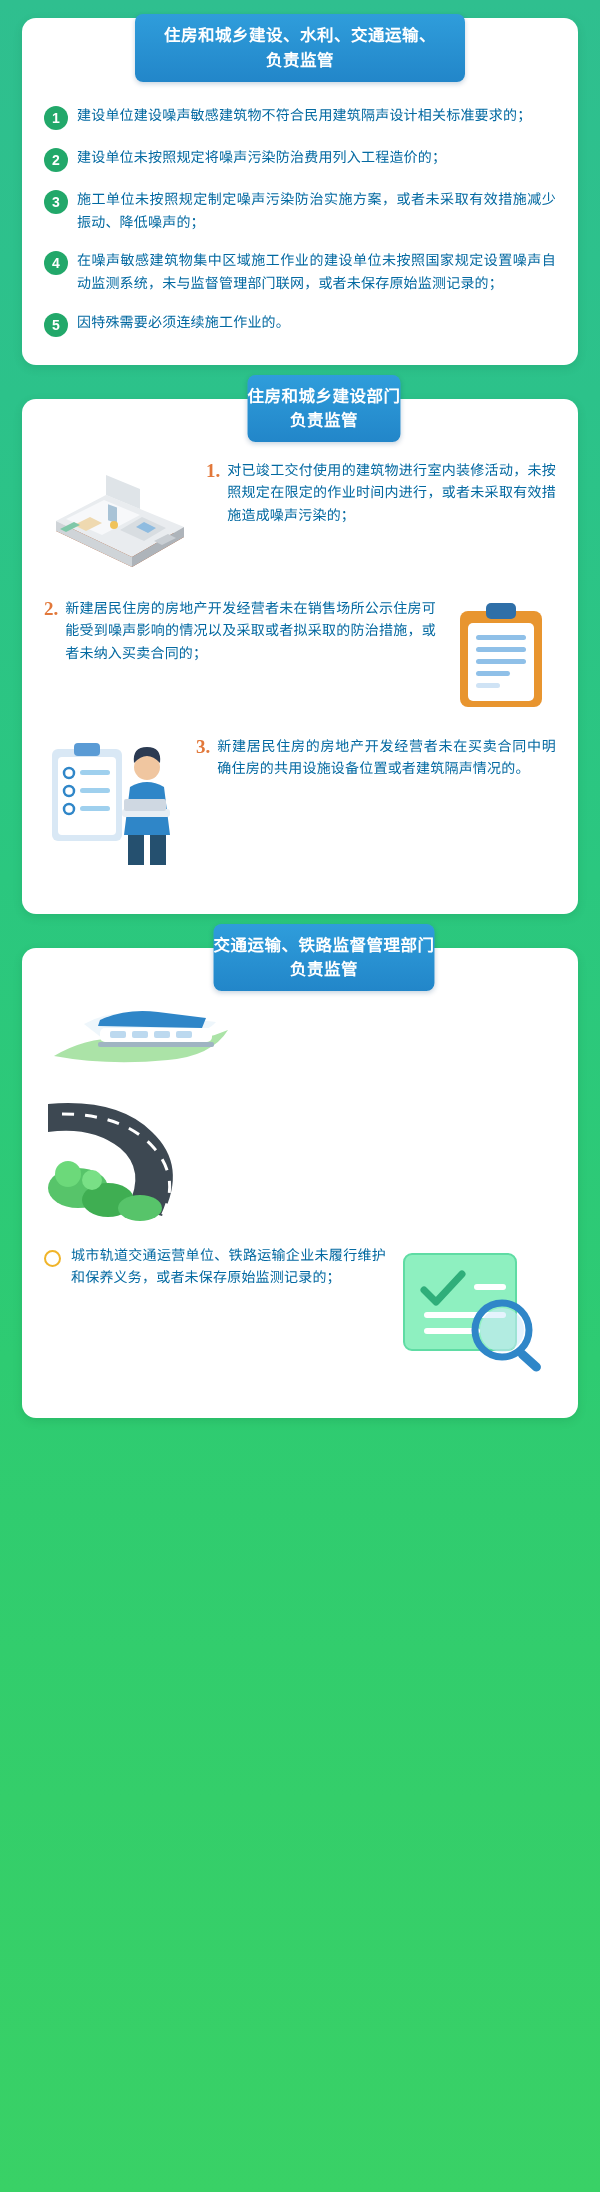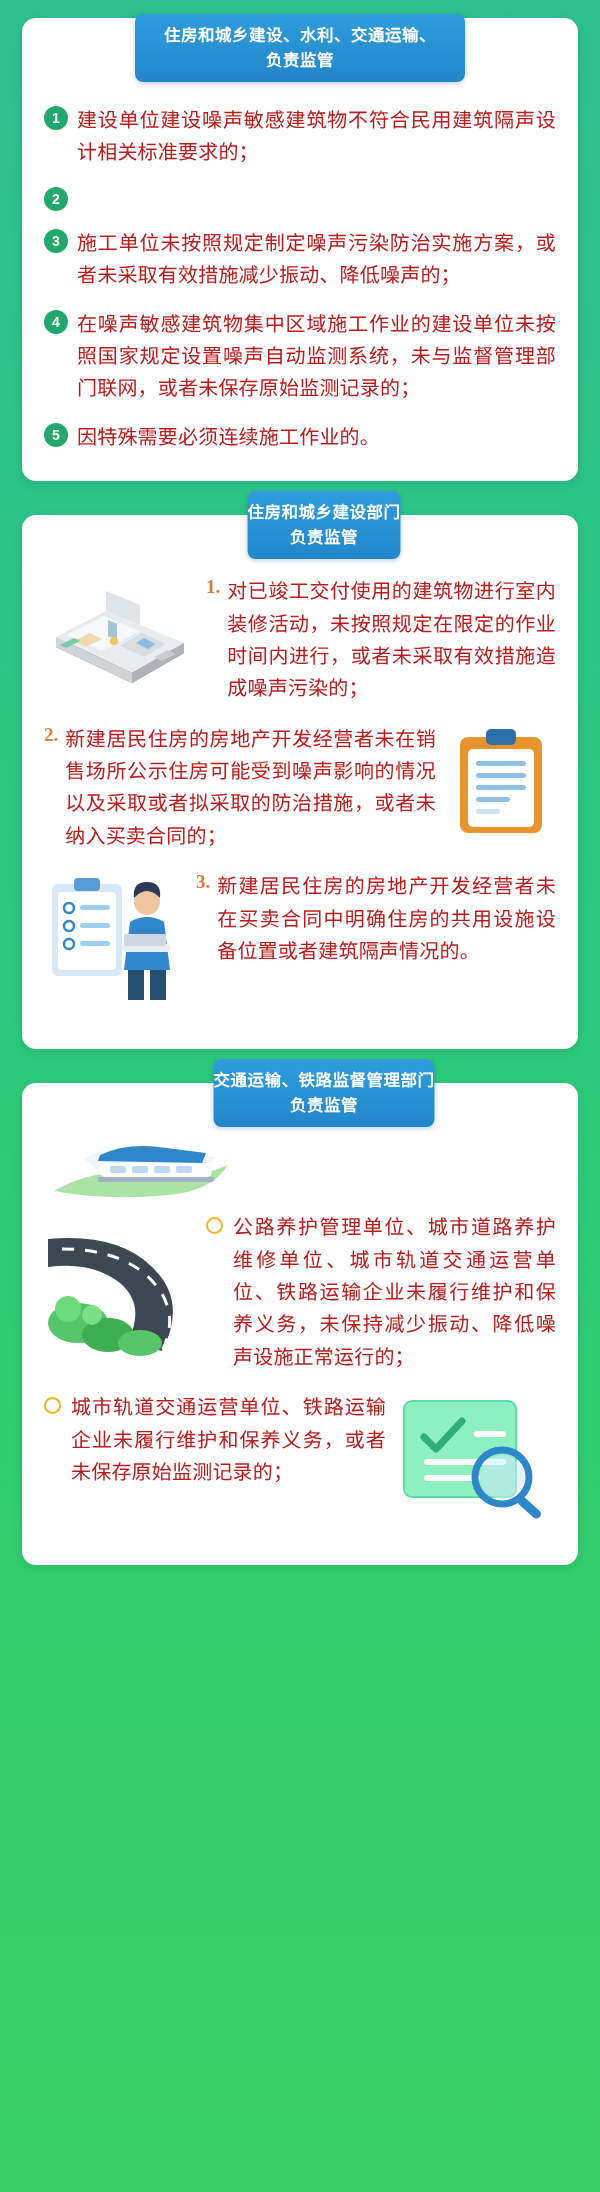--- a/index.html
+++ b/index.html
@@ -70,23 +70,23 @@
     border-radius:50%;
     background:#22a86a;
     color:#fff;
     font-size:14px;
     font-weight:bold;
     display:flex;align-items:center;justify-content:center;
     margin-right:9px;
     margin-top:2px;
   }
   .txt{
-    font-size:20px;
+    font-size:14px;
     line-height:1.62;
-    color:#b91c1c;
+    color:#0369a1;
     letter-spacing:0.2px;
     text-align:justify;
   }
   
   .num-orange{
     flex:0 0 auto;
     color:#e2783a;
     font-size:19px;
     font-weight:bold;
     margin-right:7px;
@@ -130,20 +130,21 @@
       <span class="l2">负责监管</span>
     </div>
     <div class="card">
 
       <div class="item">
         <div class="num-circle">1</div>
         <div class="txt">建设单位建设噪声敏感建筑物不符合民用建筑隔声设计相关标准要求的；</div>
       </div>
       <div class="item">
         <div class="num-circle">2</div>
+        <div class="txt">建设单位未按照规定将噪声污染防治费用列入工程造价的；</div>
       </div>
       <div class="item">
         <div class="num-circle">3</div>
         <div class="txt">施工单位未按照规定制定噪声污染防治实施方案，或者未采取有效措施减少振动、降低噪声的；</div>
       </div>
       <div class="item">
         <div class="num-circle">4</div>
         <div class="txt">在噪声敏感建筑物集中区域施工作业的建设单位未按照国家规定设置噪声自动监测系统，未与监督管理部门联网，或者未保存原始监测记录的；</div>
       </div>
       <div class="item">
@@ -261,24 +262,20 @@
           <svg width="150" height="150" viewBox="0 0 150 150">
             <path d="M4 28 q70 -6 104 28 q36 34 10 84 l-34 -10 q18 -36 -8 -58 q-28 -22 -72 -16z" fill="#3d4852"></path>
             <path d="M18 38 q62 0 92 34 q28 32 6 72" fill="none" stroke="#ffffff" stroke-width="3" stroke-dasharray="12 11"></path>
             <ellipse cx="34" cy="112" rx="30" ry="20" fill="#57c46a"></ellipse>
             <ellipse cx="64" cy="124" rx="26" ry="17" fill="#3fae52"></ellipse>
             <circle cx="24" cy="98" r="13" fill="#6cd97a"></circle>
             <circle cx="48" cy="104" r="10" fill="#79e086"></circle>
             <ellipse cx="96" cy="132" rx="22" ry="13" fill="#57c46a"></ellipse>
           </svg>
         </div>
-        <div class="block-text sub-flex">
-          <div class="ring"></div>
-          <div class="txt">公路养护管理单位、城市道路养护维修单位、城市轨道交通运营单位、铁路运输企业未履行维护和保养义务，未保持减少振动、降低噪声设施正常运行的；</div>
-        </div>
       </div>
 
       <div class="row-img">
         <div class="block-text sub-flex">
           <div class="ring"></div>
           <div class="txt">城市轨道交通运营单位、铁路运输企业未履行维护和保养义务，或者未保存原始监测记录的；</div>
         </div>
         <div class="illus right">
           <svg width="160" height="130" viewBox="0 0 160 130">
             <rect x="8" y="10" width="112" height="96" rx="8" fill="#8ef0c0"></rect>

